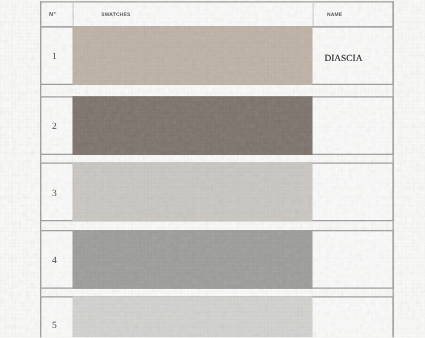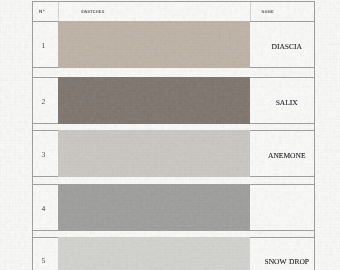--- a/index.html
+++ b/index.html
@@ -1,19 +1,19 @@
 <!DOCTYPE html>
 <html><head>
 <meta charset="utf-8">
 <style>
   html,body{margin:0;padding:0;}
   body{width:340px;height:270px;overflow:hidden;background:#fbfbfa;
        font-family:"Liberation Sans",sans-serif;-webkit-font-smoothing:antialiased;text-rendering:geometricPrecision;}
   .page{position:relative;width:340px;height:270px;background:#fbfbfa;overflow:hidden;}
-  .rname,.rn,.hdrlbl{will-change:opacity;opacity:.999;text-align:center;}
+  .rname,.rn,.hdrlbl{will-change:opacity;opacity:.999;}
 
   .paper{position:absolute;inset:0;pointer-events:none;z-index:6;opacity:.13;}
   .weave{position:absolute;inset:0;pointer-events:none;z-index:0;opacity:.16;
      background-image:
        repeating-linear-gradient(0deg, rgba(0,0,0,.05) 0 1px, rgba(255,255,255,.04) 1px 2px, rgba(0,0,0,0) 2px 3px),
        repeating-linear-gradient(90deg, rgba(0,0,0,.05) 0 1px, rgba(255,255,255,.04) 1px 2px, rgba(0,0,0,0) 2px 3px),
        repeating-linear-gradient(0deg, rgba(0,0,0,.035) 0 1px, rgba(0,0,0,0) 1px 7px),
        repeating-linear-gradient(90deg, rgba(0,0,0,.035) 0 1px, rgba(0,0,0,0) 1px 5px);}
 
   .table{position:absolute;left:32px;top:1px;width:283px;z-index:1;}
@@ -61,41 +61,38 @@
           <div class="vdivr" style="left:25px;background:transparent"></div>
           <div class="sw" style="background:#bfb3a7"></div>
           <div class="vdivr" style="left:217px;background:transparent"></div>
           <div class="rname">DIASCIA</div>
         </div>
         <div class="row" style="top: 76px; height: 47px;">
           <div class="rn">2</div>
           <div class="vdivr" style="left:25px;background:transparent"></div>
           <div class="sw" style="background:#7c736c"></div>
           <div class="vdivr" style="left:217px;background:transparent"></div>
-          <div class="rname">SALIX</div>
         </div>
         <div class="row" style="top: 129px; height: 47px;">
           <div class="rn">3</div>
           <div class="vdivr" style="left:25px;background:transparent"></div>
           <div class="sw" style="background:#cbc8c3"></div>
           <div class="vdivr" style="left:217px;background:transparent"></div>
-          <div class="rname">ANEMONE</div>
         </div>
         <div class="row" style="top: 183px; height: 47px;">
           <div class="rn">4</div>
           <div class="vdivr" style="left:25px;background:transparent"></div>
           <div class="sw" style="background:#9e9e9c"></div>
           <div class="vdivr" style="left:217px;background:transparent"></div>
         </div>
         <div class="row" style="top: 236px; height: 46px;">
           <div class="rn">5</div>
           <div class="vdivr" style="left:25px;background:transparent"></div>
           <div class="sw" style="background:#d3d3d0"></div>
           <div class="vdivr" style="left:217px;background:transparent"></div>
-          <div class="rname">SNOW DROP</div>
         </div>
       </div>
   </div>
   <svg class="paper" width="340" height="270">
     <filter id="pf">
         <feTurbulence type="fractalNoise" baseFrequency="0.28" numOctaves="4" stitchTiles="stitch"></feTurbulence>
       <feColorMatrix type="saturate" values="0"></feColorMatrix>
       <feComponentTransfer>
           <feFuncA type="linear" slope="1" intercept="0"></feFuncA>
         </feComponentTransfer>

